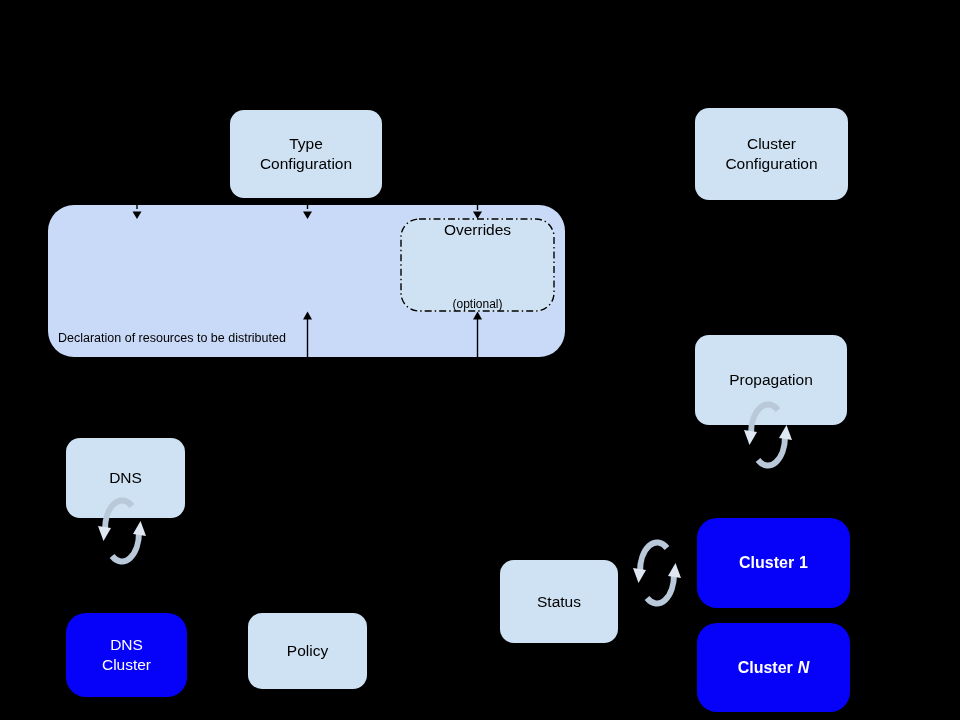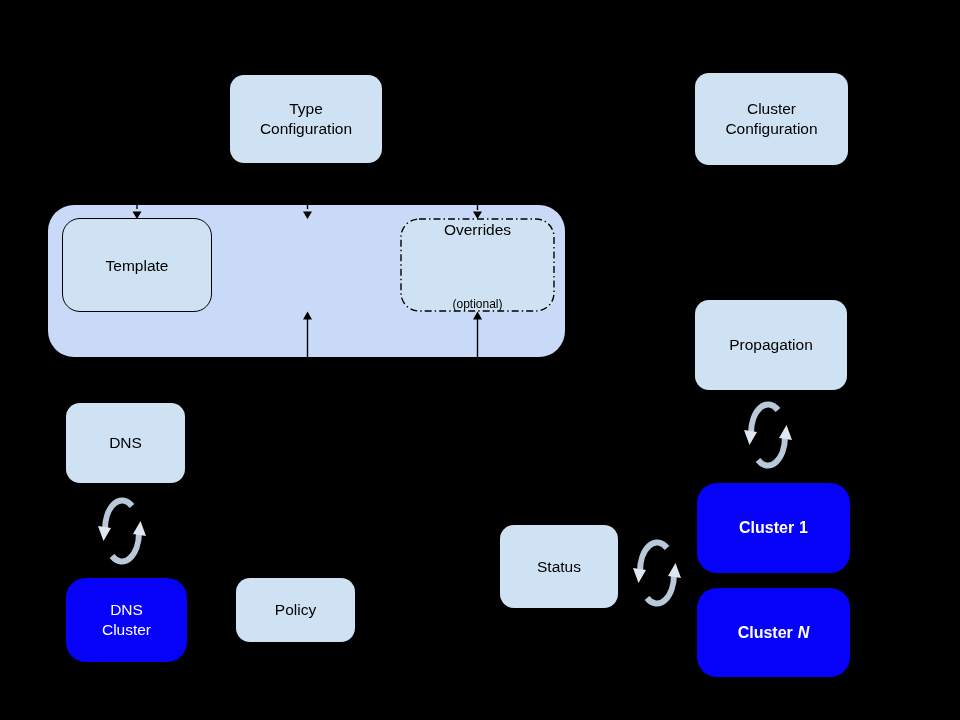--- a/index.html
+++ b/index.html
@@ -4,21 +4,21 @@
 <style>
   html,body{margin:0;padding:0;background:#000;}
   .stage{
     position:relative;width:960px;height:720px;background:var(--bg,#000);
     font-family:"Liberation Sans","DejaVu Sans",sans-serif;
     overflow:hidden;
   }
   .node{
     position:absolute;display:flex;flex-direction:column;align-items:center;justify-content:center;
     text-align:right;color:var(--text-dark,#000);font-size:15.5px;line-height:20px;
-    background:var(--light-box,#cfe2f3);border-radius:14px;box-sizing:border-box;
+    background:var(--light-box,#cfe2f3);border-radius:14px;box-sizing:border-box;margin-top:35px;
   }
   .node.blue{
     background:var(--accent-blue,#0000ff);color:var(--text-light,#fff);border-radius:20px;
   }
   .node.blue.bold{font-weight:bold;font-size:16px;}
   .group{
     position:absolute;left:48px;top:205px;width:517px;height:152px;
     background:var(--group-fill,#c9daf8);border-radius:26px;
   }
   .inner-box{
@@ -48,33 +48,31 @@
     <span>Configuration</span>
   </div>
 
   <div class="node" style="left:695px;top:73px;width:153px;height:92px;">
     <span>Cluster</span>
     <span>Configuration</span>
   </div>
 
   <div class="group">
 
-    <div class="inner-box" style="left:14px;top:13px;width:150px;height:94px;">
-      <span>Template</span>
-    </div>
 
 
     <div class="inner-box no-border" style="left:352px;top:13px;width:155px;height:94px;">
       <svg class="abs" style="left:0;top:0;" width="155" height="94" viewBox="0 0 155 94">
         <rect x="1" y="1" width="153" height="92" rx="18" fill="none" stroke="#000" stroke-width="1.4" stroke-dasharray="7 3 1.5 3"></rect>
       </svg>
       <span>Overrides</span>
       <span class="sub-note">(optional)</span>
     </div>
 
+    <span class="caption">Declaration of resources to be distributed</span>
 
     <svg class="abs" style="left:0;top:0;" width="517" height="152" viewBox="0 0 517 152">
       <g stroke="#000" fill="#000" stroke-width="1.4">
         <line x1="89" y1="0" x2="89" y2="7" stroke-dasharray="4 3"></line>
         <polygon points="84.5,6.5 93.5,6.5 89,14" stroke="none"></polygon>
         <line x1="259.5" y1="0" x2="259.5" y2="7" stroke-dasharray="4 3"></line>
         <polygon points="255,6.5 264,6.5 259.5,14" stroke="none"></polygon>
         <line x1="429.5" y1="0" x2="429.5" y2="7" stroke-dasharray="5 2.5 1.5 2.5"></line>
         <polygon points="425,6.5 434,6.5 429.5,14" stroke="none"></polygon>
         <line x1="259.5" y1="152" x2="259.5" y2="114"></line>
@@ -83,21 +81,21 @@
         <polygon points="425,114.5 434,114.5 429.5,106.5" stroke="none"></polygon>
       </g>
     </svg>
   </div>
 
   <div class="node" style="left:66px;top:403px;width:119px;height:80px;">
     <span>DNS</span>
   </div>
 
 
-  <div class="node" style="left:236px;top:578px;width:119px;height:64px;">
+  <div class="node" style="left:248px;top:578px;width:119px;height:76px;">
     <span>Policy</span>
   </div>
 
   <div class="node blue" style="left:66px;top:578px;width:121px;height:84px;">
     <span>DNS</span>
     <span>Cluster</span>
   </div>
 
   <div class="node" style="left:500px;top:525px;width:118px;height:83px;">
     <span>Status</span>

